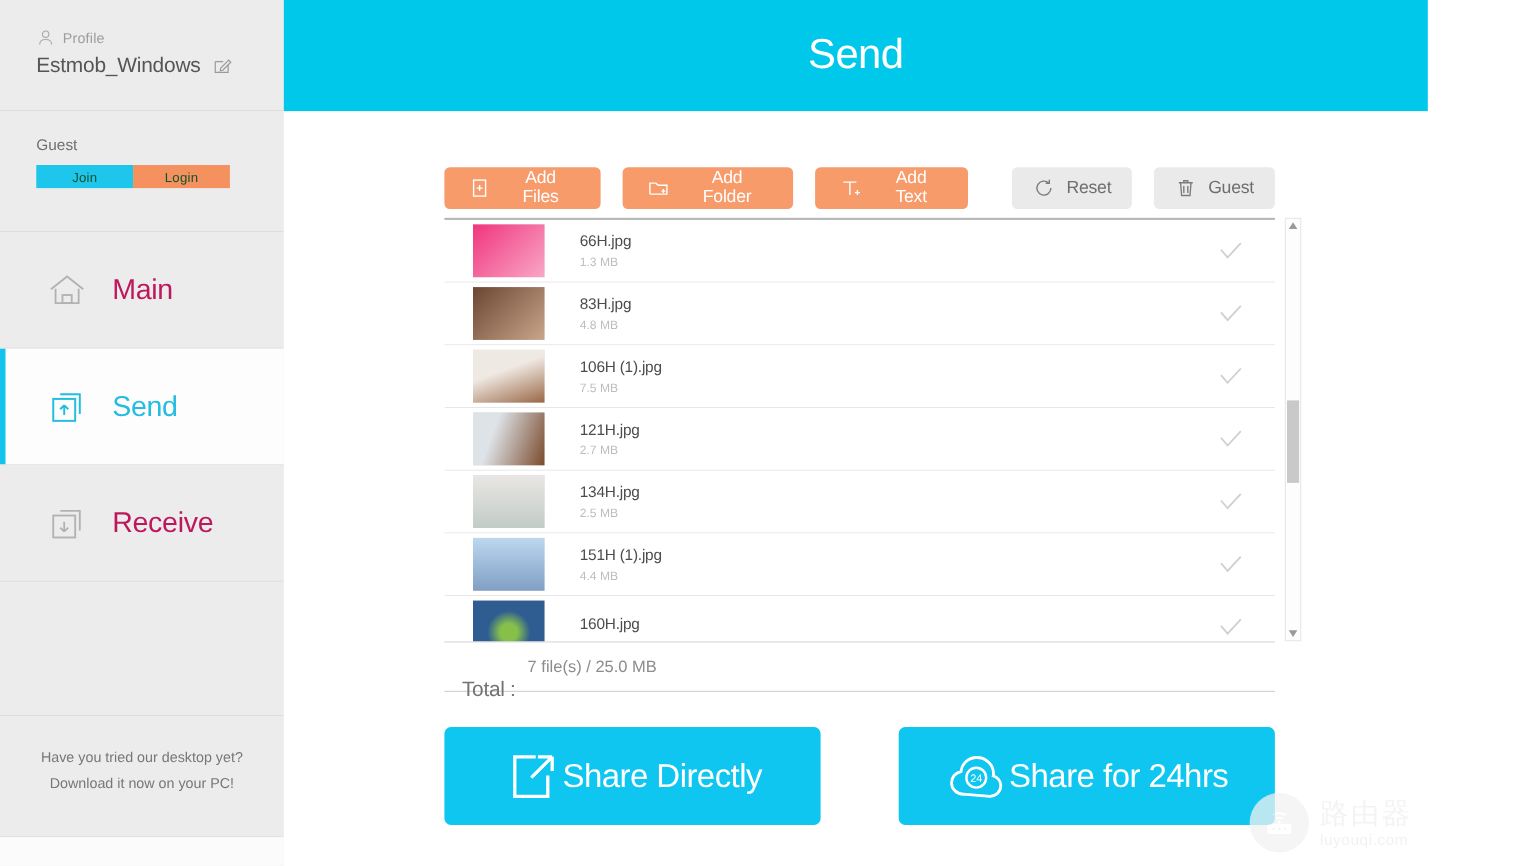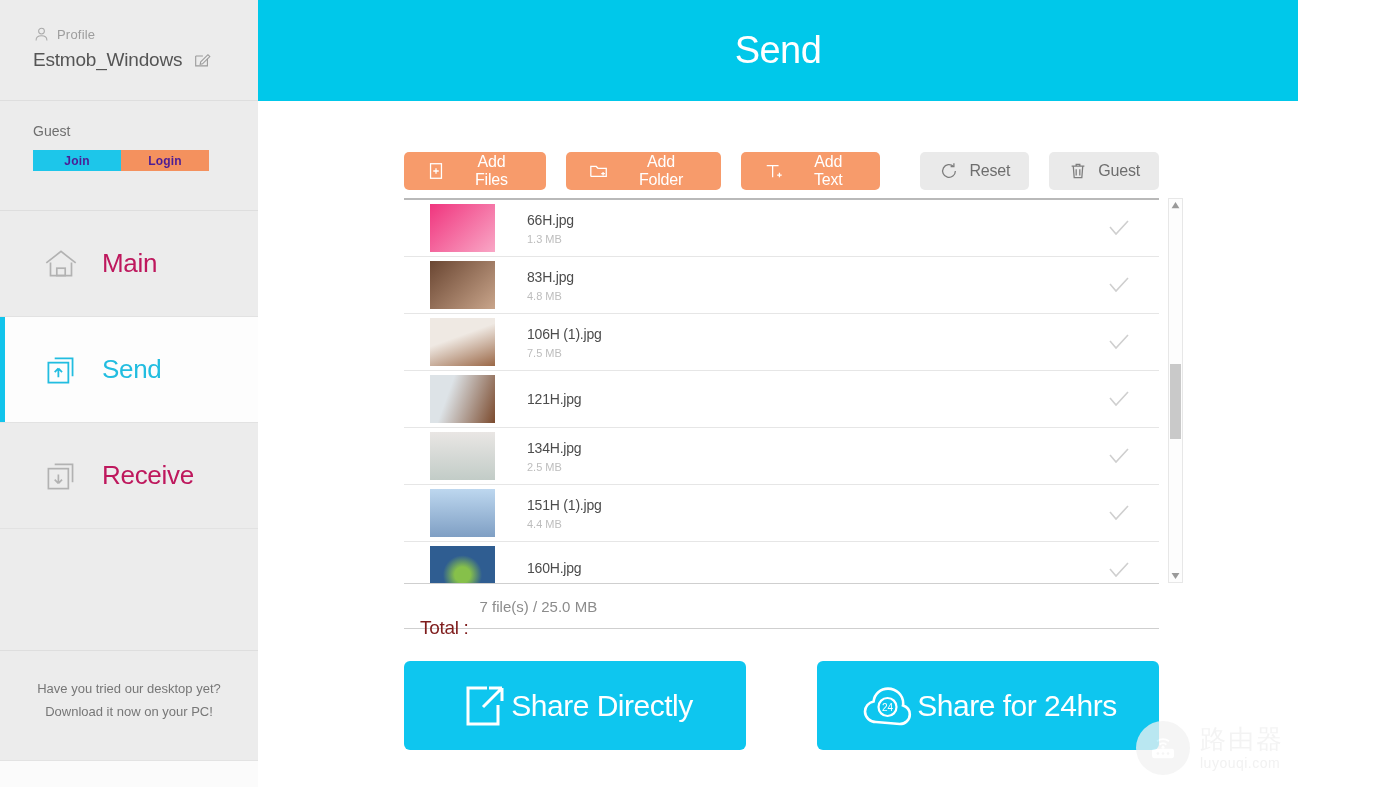--- a/index.html
+++ b/index.html
@@ -38,23 +38,23 @@
     height: 110px;
     padding: 22px 0 0 33px;
     border-bottom: 1px solid #dedede;
     background: #ececec;
   }
   .guest-label { font-size: 14px; color: #6f6f6f; margin-bottom: 11px; }
   .guest-buttons { display: flex; }
   .btn-join, .btn-login {
     width: 88px; height: 21px;
     border: none;
-    color: #4c1d95;
+    color: #14532d;
     font-size: 12px;
-    font-weight: bold;
+    font-weight: normal;
     font-family: "Liberation Sans", sans-serif;
     cursor: pointer;
     letter-spacing: .2px;
   }
   .btn-join { background: #1dc6ea; }
   .btn-login { background: #f4915e; }
 
   .nav { background: #ececec; }
   .nav-item {
     position: relative;
@@ -160,21 +160,21 @@
   .check-icon { margin-right: 27px; width: 26px; height: 26px; display:block; }
 
   .total-row {
     height: 46px;
     display: flex; align-items: center;
     border-top: 1px solid #cfcfcf;
     border-bottom: 1px solid #cfcfcf;
     padding-left: 16px;
     gap: 11px;
   }
-  .total-label { font-size: 19px; color: #7f1d1d; letter-spacing: -.3px; margin-top: 44px; }
+  .total-label { font-size: 19px; color: #737373; letter-spacing: -.3px; margin-top: 44px; }
   .total-value { font-size: 15px; color: #8c8c8c; }
 
   
   .scrollbar {
     position: absolute; top: 0; right: -24px;
     width: 15px; height: 385px;
     background: #fdfdfd;
     border: 1px solid #e7e7e7;
     cursor: pointer;
   }
@@ -409,20 +409,21 @@
               <svg viewBox="0 0 26 26" width="26" height="26" fill="none" stroke="#cfcfcf" stroke-width="1.6">
                   <path d="M4 12l6 7L22 6"></path>
                 </svg>
             </span>
           </div>
 
           <div class="file-row">
             <span class="thumb" style="background-image:linear-gradient(110deg,#dde3e7 30%,#7b4a2d);"></span>
             <span class="file-meta">
               <span class="file-name">121H.jpg</span>
+              <div class="file-size">2.7 MB</div>
             </span>
             <span class="check-icon">
               <svg viewBox="0 0 26 26" width="26" height="26" fill="none" stroke="#cfcfcf" stroke-width="1.6">
                   <path d="M4 12l6 7L22 6"></path>
                 </svg>
             </span>
           </div>
 
           <div class="file-row">
             <span class="thumb" style="background-image:linear-gradient(180deg,#e9e6e4,#c2ccc7);"></span>

